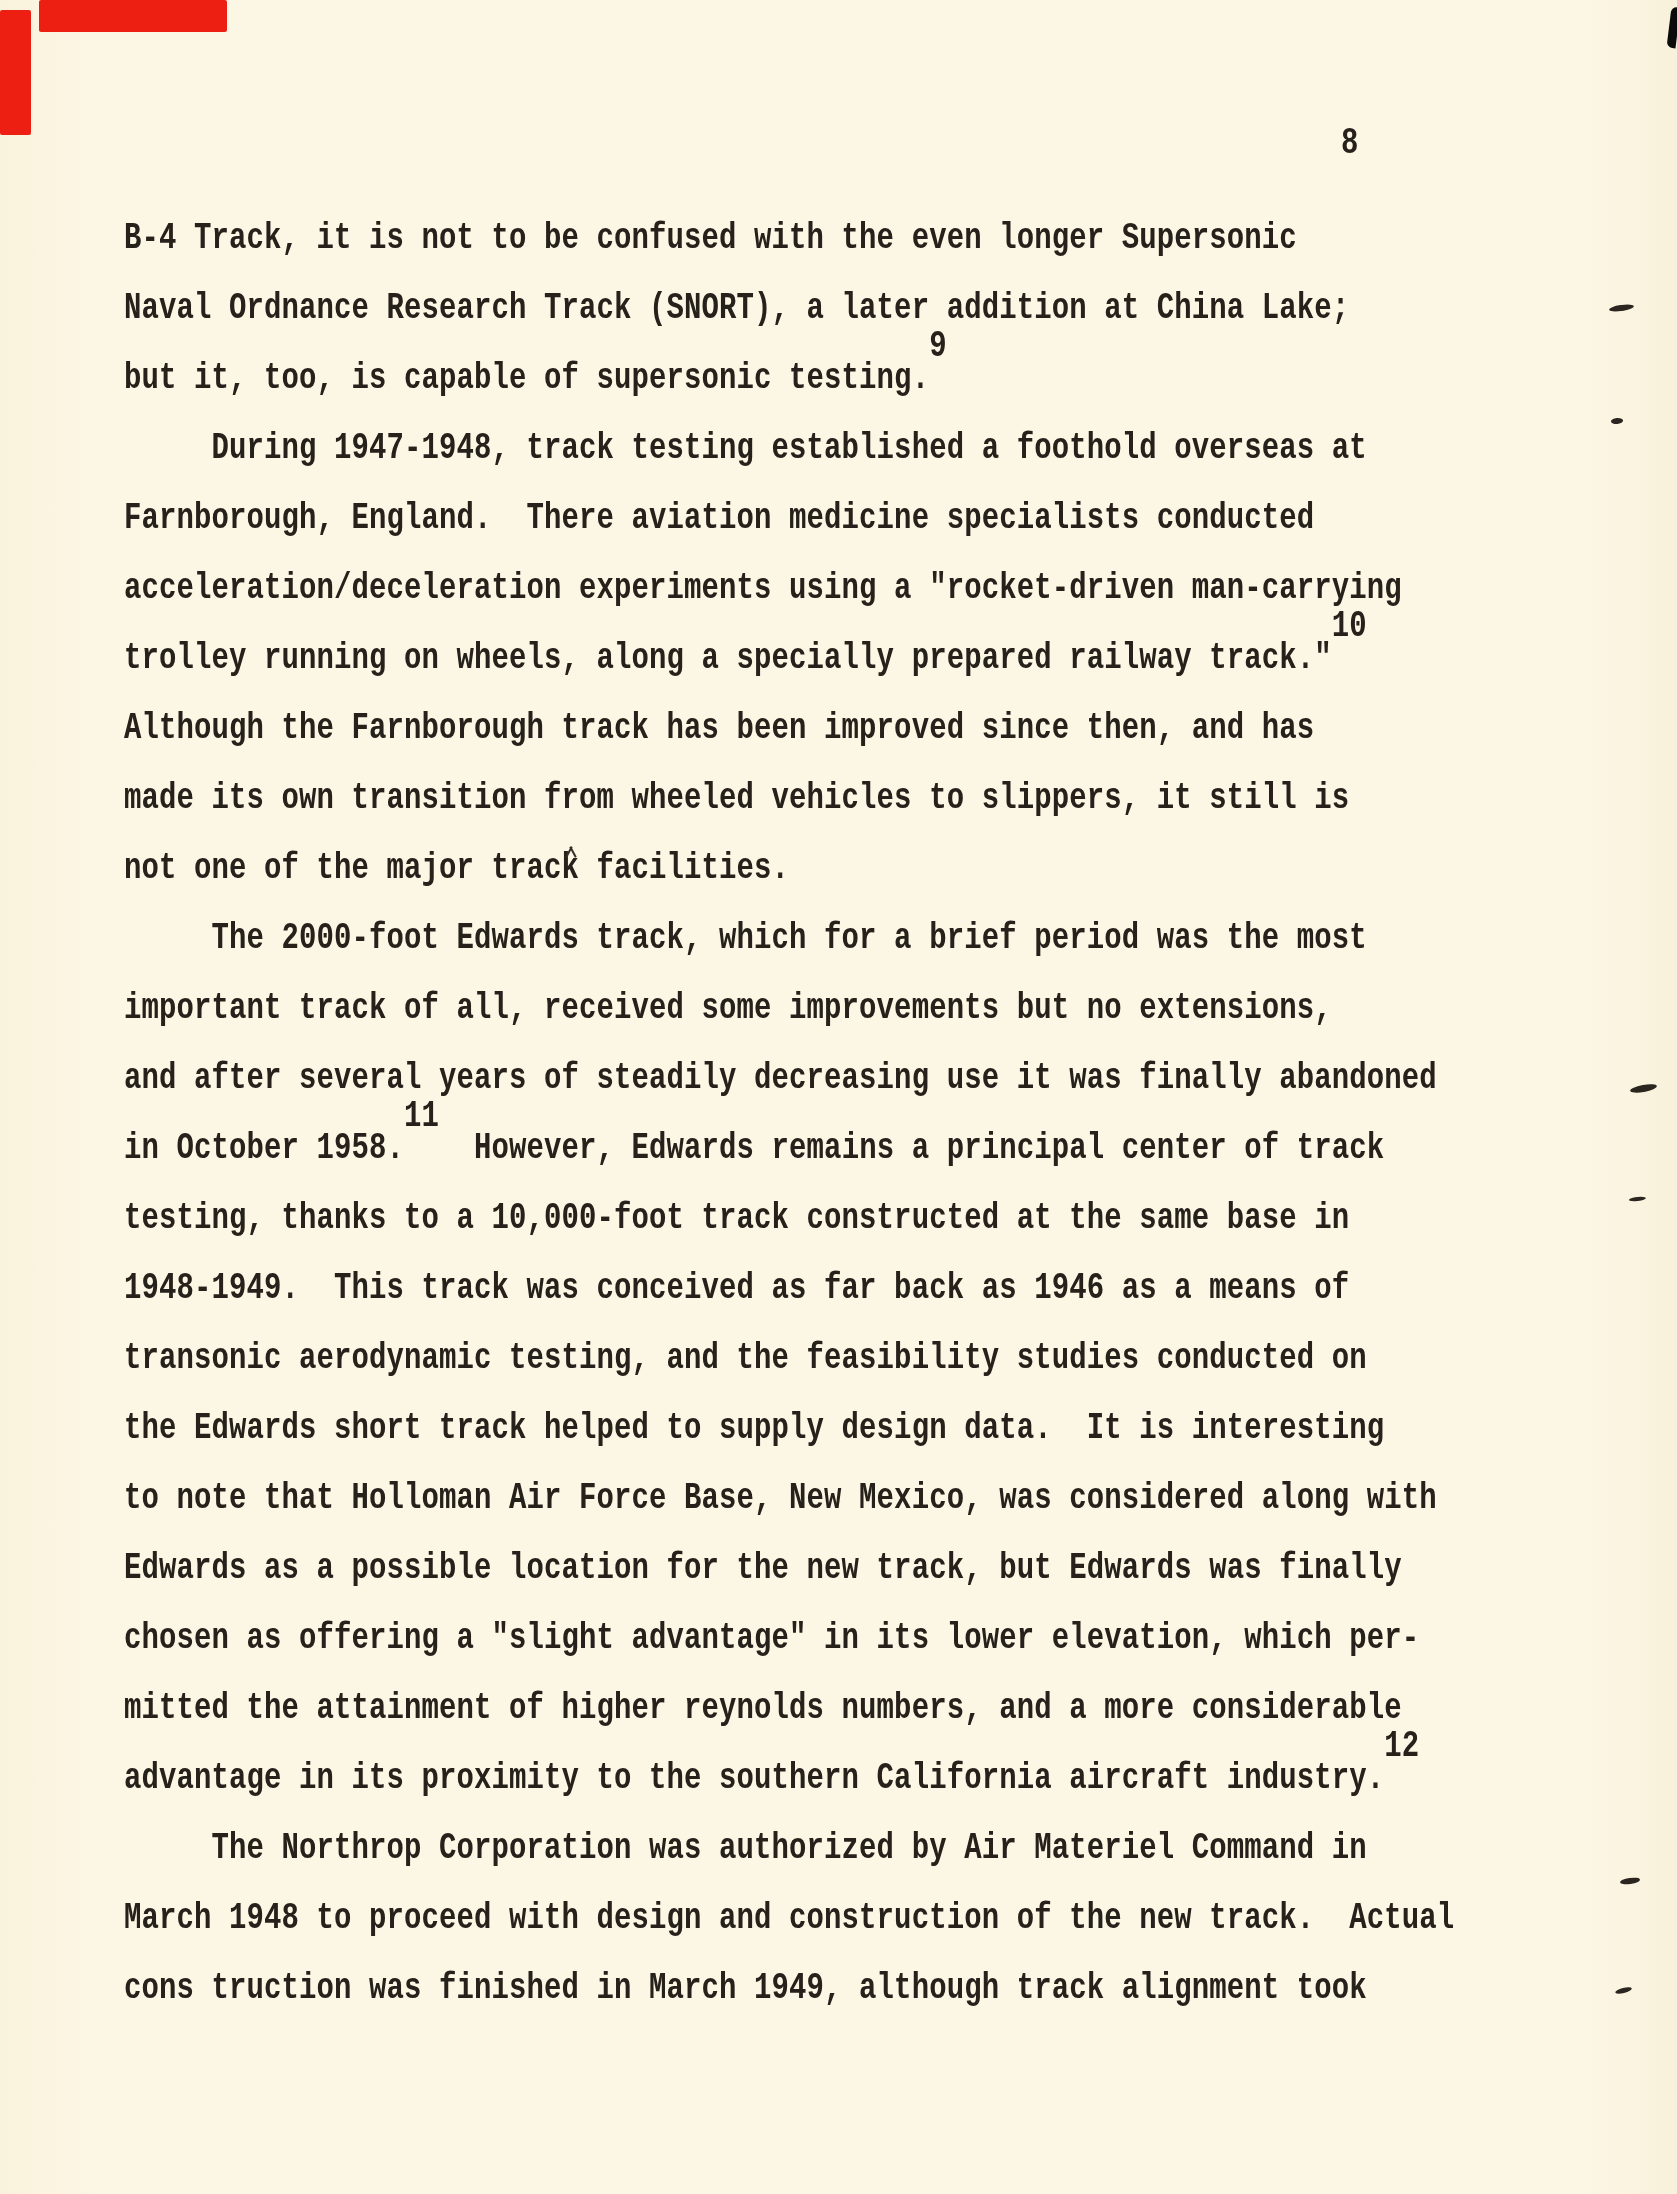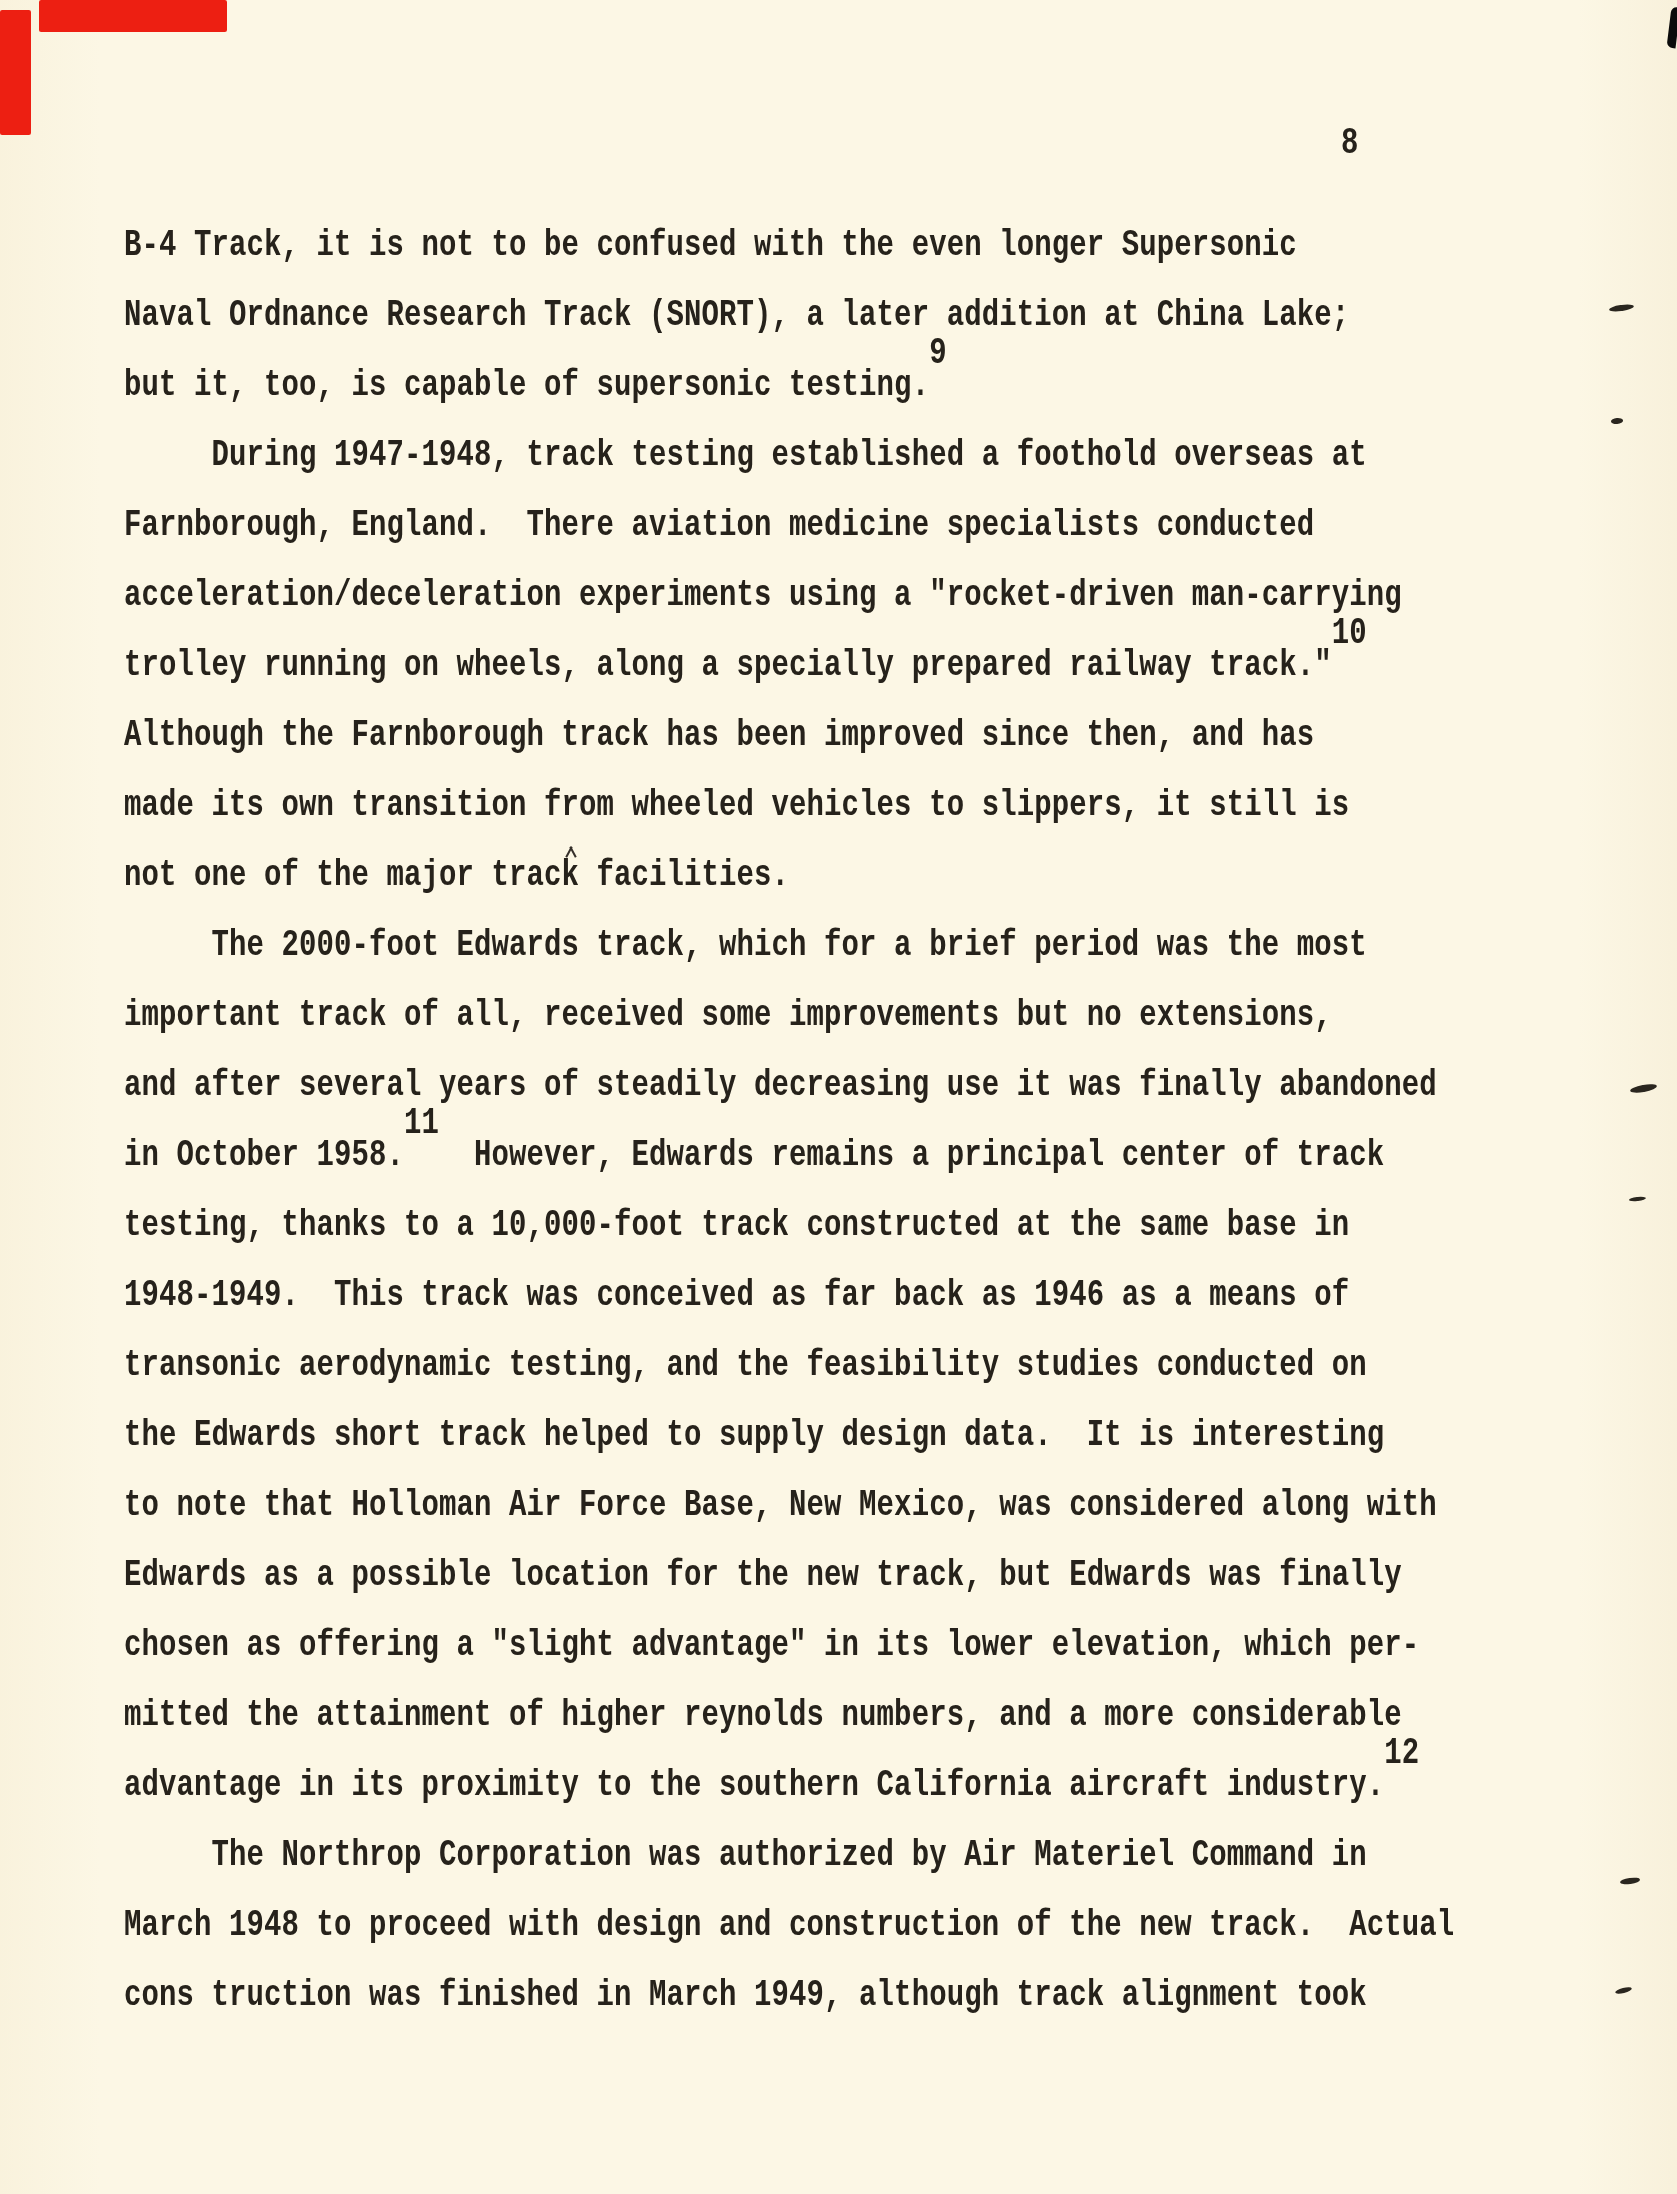--- a/index.html
+++ b/index.html
@@ -24,21 +24,21 @@
     line-height: 70px;
     font-weight: 700;
     letter-spacing: 0.1px;
     white-space: pre;
     transform: scaleY(1.28);
     transform-origin: center left;
   }
   .doc-body {
     position: absolute;
     left: 124px;
-    top: 211px;
+    top: 204px;
     width: 1497px;
   }
   .line { height: 70px; }
   .line sup {
     font-size: 1em;
     line-height: 0;
     vertical-align: 25px;
   }
   .page-number {
     position: absolute;

